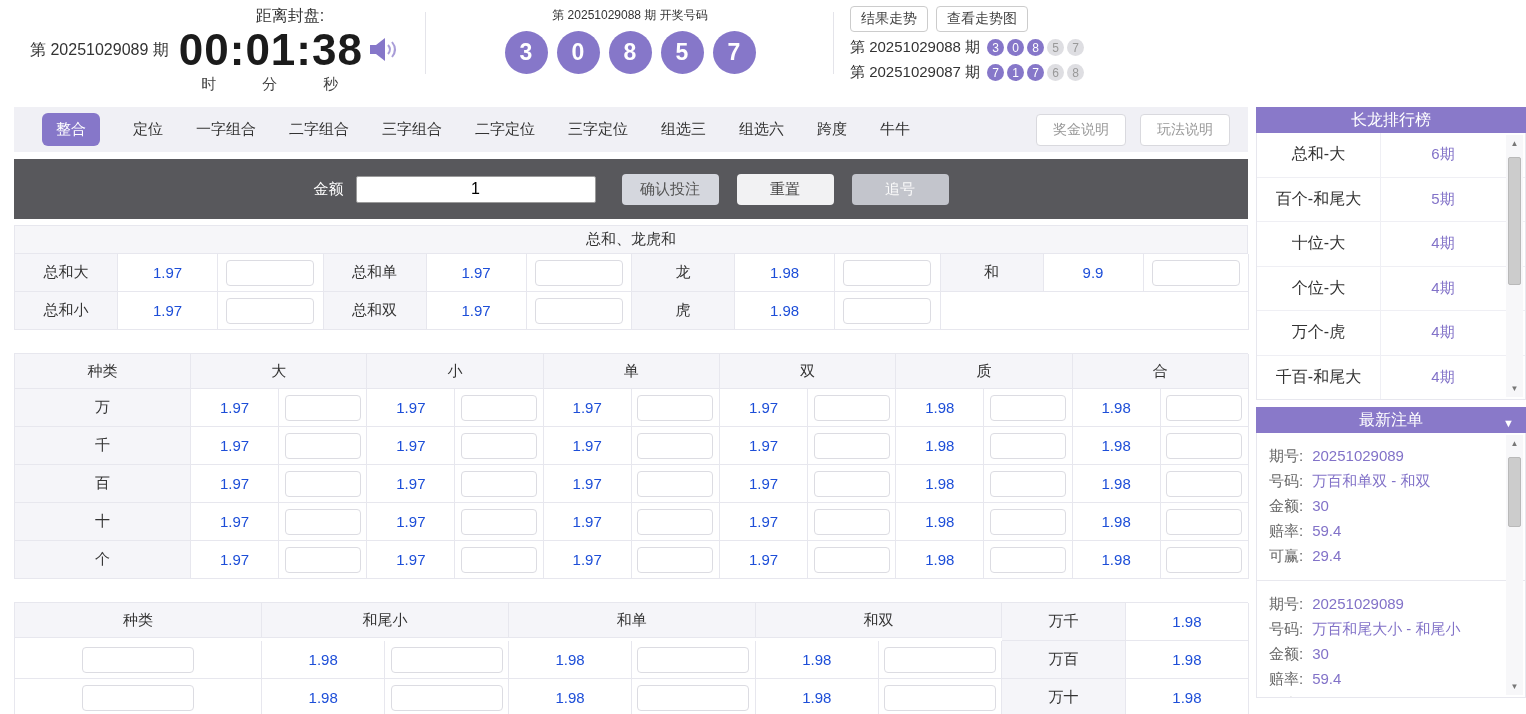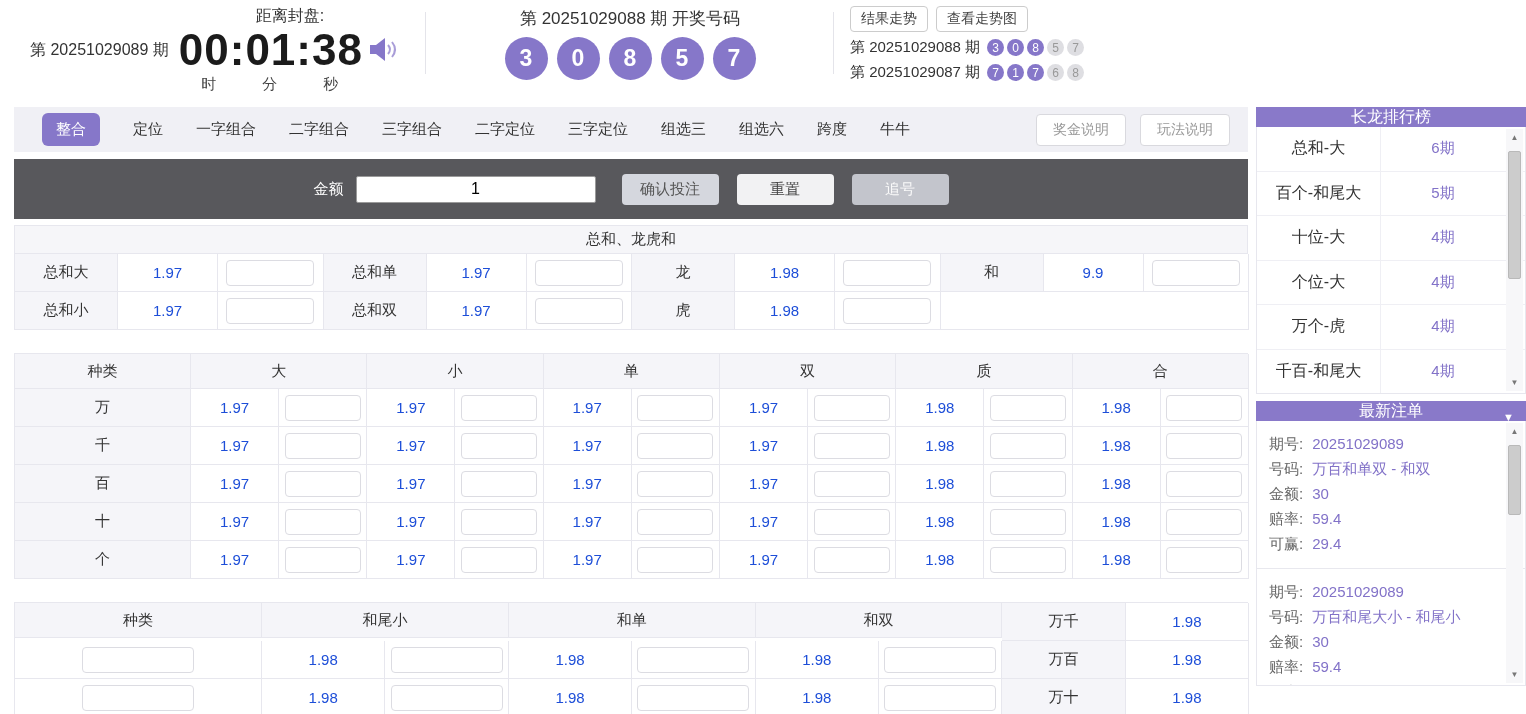--- a/index.html
+++ b/index.html
@@ -11,21 +11,21 @@
   .hdr-left { width:426px; display:flex; align-items:center; padding-left:30px; gap:10px; position:relative; }
   .hdr-left::after, .hdr-center::after { content:""; position:absolute; right:0; top:12px; height:62px; width:1px; background:#e4e4ea; }
   .issue { font-size:16px; color:#333; white-space:nowrap; }
   .timerblk { text-align:center; }
   .cd-label { font-size:16px; color:#333; margin-bottom:1px; }
   .cd-row { display:flex; align-items:center; justify-content:center; gap:6px; }
   .cd-digits { font-size:44px; font-weight:bold; color:#1b1b1b; line-height:1; letter-spacing:1px; }
   .spk { display:flex; align-items:center; cursor:pointer; }
   .cd-units { display:flex; gap:46px; justify-content:center; margin-top:3px; margin-right:40px; font-size:15px; color:#444; }
   .hdr-center { width:408px; display:flex; flex-direction:column; align-items:center; padding-top:7px; position:relative; }
-  .draw-title { font-size:17px; color:#333; }
+  .draw-title { font-size:12px; color:#333; }
   .balls { display:flex; gap:9px; margin-top:7px; }
   .ball { width:43px; height:43px; border-radius:50%; background:#8677c9; color:#fff; font-size:23px; font-weight:bold; display:flex; align-items:center; justify-content:center; }
   .hdr-right { padding-left:16px; padding-top:6px; }
   .hbtns { display:flex; gap:8px; }
   .hbtn { border:1px solid #ccc; border-radius:4px; background:#fff; color:#444; font-size:14px; padding:3px 10px; cursor:pointer; font-family:inherit; }
   .hist { display:flex; align-items:center; gap:3px; margin-top:6px; font-size:15px; color:#333; }
   .hist .it { margin-right:4px; white-space:nowrap; }
   .bs { width:17px; height:17px; border-radius:50%; font-size:12px; display:flex; align-items:center; justify-content:center; }
   .bs.p { background:#8677c9; color:#fff; }
   .bs.g { background:#dedee2; color:#999; }
@@ -59,21 +59,21 @@
   .c input { border:1px solid #dcdce2; border-radius:4px; height:26px; text-align:center; font-size:14px; font-family:inherit; }
   .t1 { grid-template-columns:repeat(4, 103px 100px 105.5px); }
   .t1 input { width:88px; }
   .t2 { margin-top:23px; grid-template-columns:176px repeat(12, 88.16px); }
   .t2 input { width:76px; }
   .t3 { margin-top:23px; grid-template-columns:247px repeat(8, 123.4px); }
   .t3 input { width:112px; }
 
   
   .sidebar { position:absolute; left:1256px; top:107px; width:270px; }
-  .panel-hd { height:20px; background:#8979c9; color:#fff; display:flex; align-items:center; justify-content:center; font-size:16px; position:relative; }
+  .panel-hd { height:26px; background:#8979c9; color:#fff; display:flex; align-items:center; justify-content:center; font-size:16px; position:relative; }
   .panel-hd .caret { position:absolute; right:12px; top:11px; font-size:11px; cursor:pointer; line-height:1; }
   .plist { border:1px solid #e7e7ee; border-top:none; position:relative; background:#fff; }
   .dlist { height:267px; overflow:hidden; }
   .drow { display:flex; height:44.5px; border-bottom:1px solid #efeff4; }
   .drow .nm { width:124px; display:flex; align-items:center; justify-content:center; font-size:16px; color:#333; border-right:1px solid #efeff4; }
   .drow .ct { flex:1; display:flex; align-items:center; justify-content:center; font-size:15px; color:#8272c8; margin-right:20px; }
   .sbar { position:absolute; top:2px; right:2px; bottom:2px; width:17px; background:#f7f7f9; }
   .sb-up,.sb-dn { position:absolute; left:0; width:17px; height:15px; display:flex; align-items:center; justify-content:center; font-size:8px; color:#777; cursor:pointer; }
   .sb-up { top:1px; } .sb-dn { bottom:1px; }
   .thumb { position:absolute; left:2px; width:13px; background:#ccc; border:1px solid #b9b9b9; border-radius:2px; cursor:pointer; }

